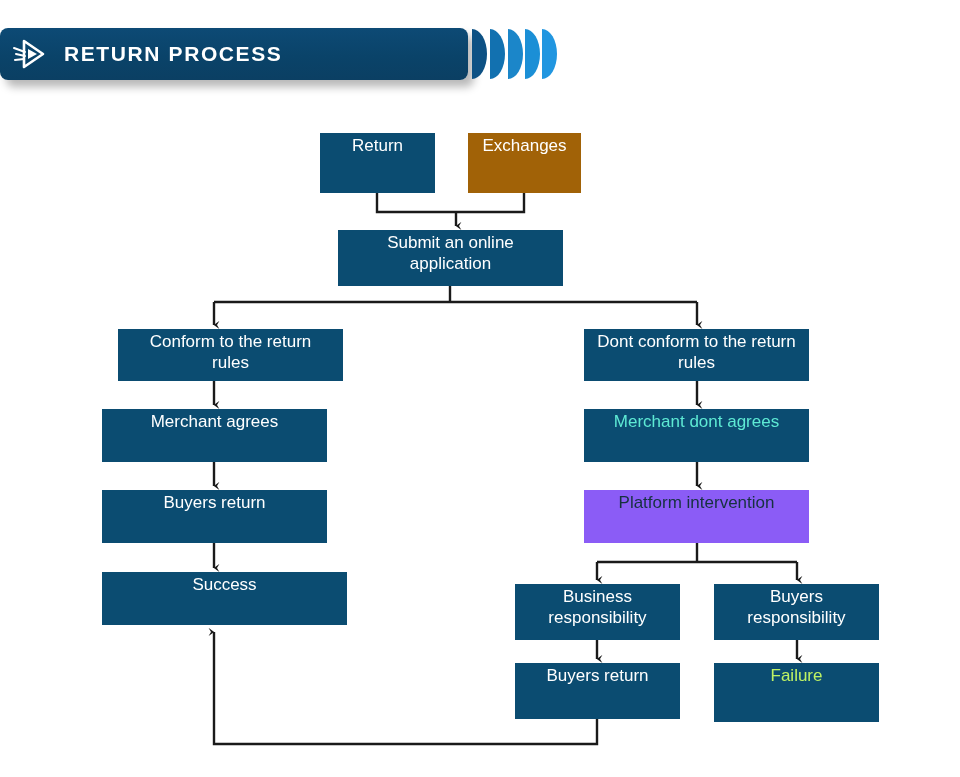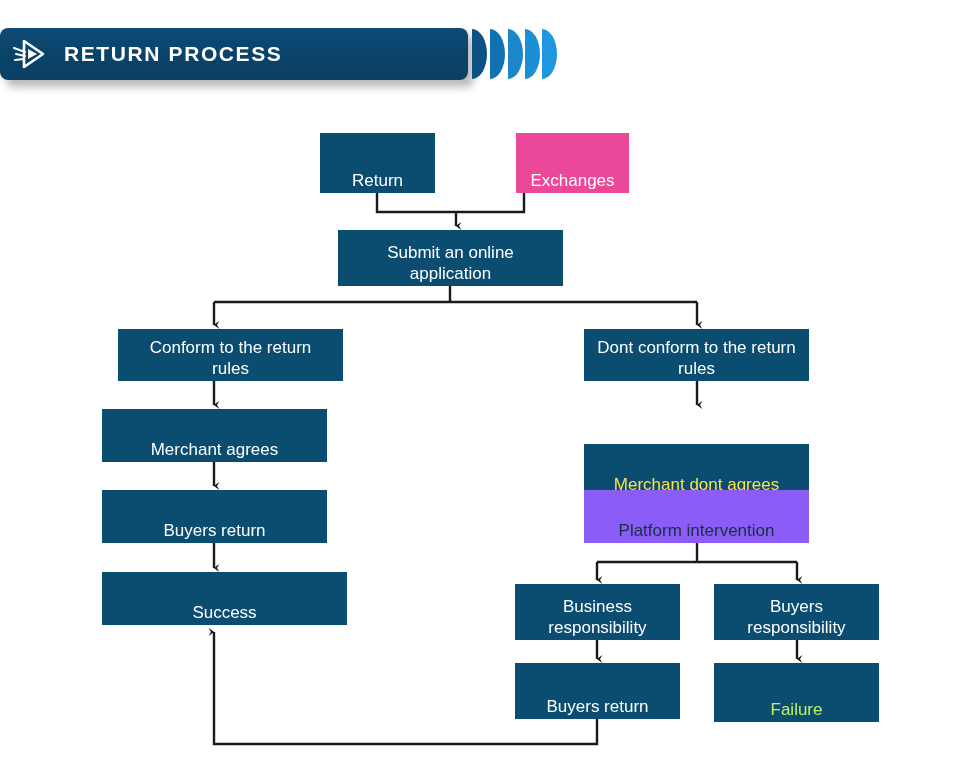--- a/index.html
+++ b/index.html
@@ -63,21 +63,21 @@
     height: 50px;
     border-top-right-radius: 15px 25px;
     border-bottom-right-radius: 15px 25px;
   }
 
   
   .node {
     position: absolute;
     box-sizing: border-box;
     display: flex;
-    align-items: flex-end;
+    align-items: flex-start;
     justify-content: center;
     text-align: center;
     color: #ffffff;
     font-size: 17px;
     line-height: 21px;
     padding: 2px 12px;
     background: #0b4c71;
   }
   .node.light {
     background: #53c3f7;
@@ -154,41 +154,41 @@
     <path d="M797 640 L797 659" marker-end="url(#arrowdown)" stroke="#1a1a1a"></path>
 
     <path d="M597 719 L597 744 L214 744 L214 632" marker-end="url(#arrowup)" stroke="#1a1a1a"></path>
   </g>
 </svg>
 
 <div class="node" style="left: 320px; top: 133px; width: 115px; height: 60px; background: rgb(11, 76, 113); color: rgb(255, 255, 255);">
   <span>Return</span>
 </div>
 
-<div class="node" style="left: 468px; top: 133px; width: 113px; height: 60px; background: #ec4899; color: rgb(255, 255, 255); margin-left: 48px;">
+<div class="node" style="left: 468px; top: 133px; width: 113px; height: 60px; background: #a16207; color: rgb(255, 255, 255);">
   <span>Exchanges</span>
 </div>
 
 <div class="node" style="left: 338px; top: 230px; width: 225px; height: 56px; background: rgb(11, 76, 113); color: rgb(255, 255, 255);">
   <span>Submit an online application</span>
 </div>
 
 <div class="node" style="left: 102px; top: 329px; width: 225px; height: 52px; background: rgb(11, 76, 113); color: rgb(255, 255, 255); margin-left: 16px;">
   <span>Conform to the return rules</span>
 </div>
 
 <div class="node" style="left: 584px; top: 329px; width: 225px; height: 52px; background: rgb(11, 76, 113); color: rgb(255, 255, 255);">
   <span>Dont conform to the return rules</span>
 </div>
 
 <div class="node" style="left: 102px; top: 409px; width: 225px; height: 53px; background: rgb(11, 76, 113); color: rgb(255, 255, 255);">
   <span>Merchant agrees</span>
 </div>
 
-<div class="node" style="left: 584px; top: 409px; width: 225px; height: 53px; background: rgb(11, 76, 113); color: #fde047; margin-top: 35px;">
+<div class="node" style="left: 584px; top: 409px; width: 225px; height: 53px; background: rgb(11, 76, 113); color: #5eead4;">
   <span>Merchant dont agrees</span>
 </div>
 
 <div class="node" style="left: 102px; top: 490px; width: 225px; height: 53px; background: rgb(11, 76, 113); color: rgb(255, 255, 255);">
   <span>Buyers return</span>
 </div>
 
 <div class="node light" style="left: 584px; top: 490px; width: 225px; height: 53px; background: #8b5cf6; color: rgb(22, 49, 63);">
   <span>Platform intervention</span>
 </div>

